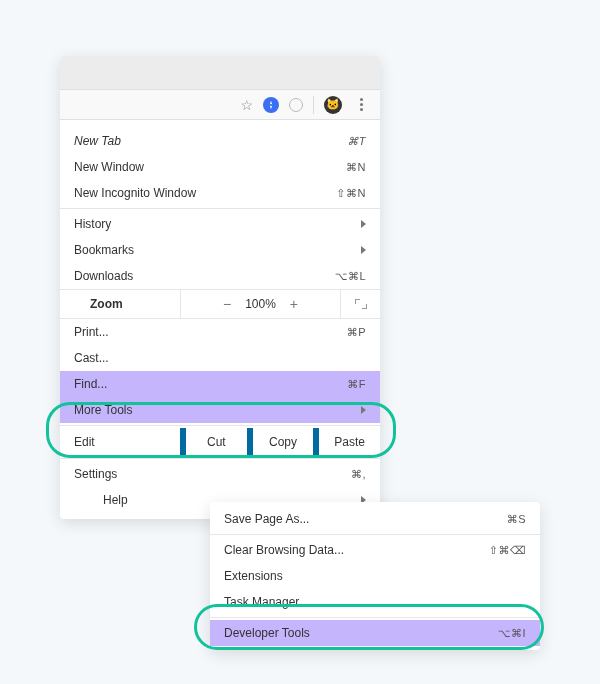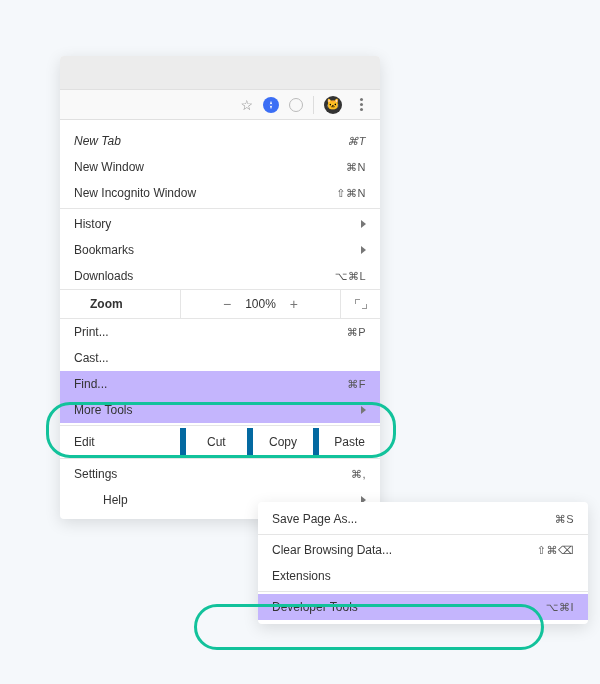--- a/index.html
+++ b/index.html
@@ -138,21 +138,20 @@
   
   .sub-menu {
     position: absolute;
     left: 210px;
     top: 502px;
     width: 330px;
     background: #fff;
     box-shadow: 0 4px 16px rgba(0,0,0,0.12);
     border-radius: 4px;
     padding: 4px 0;
-    margin-left: 48px;
   }
   .sub-menu .menu-row { height: 26px; }
 
   .mtop { margin-top: 8px; font-style: italic; }
 </style>
 </head>
 <body>
 
 <div class="main-menu">
   <div class="chrome-top"></div>
@@ -254,20 +253,23 @@
     <span class="shortcut">⌘S</span>
   </div>
   <div class="menu-sep"></div>
   <div class="menu-row">
     <span class="menu-label">Clear Browsing Data...</span>
     <span class="shortcut">⇧⌘⌫</span>
   </div>
   <div class="menu-row">
     <span class="menu-label">Extensions</span>
   </div>
+  <div class="menu-row">
+    <span class="menu-label">Task Manager</span>
+  </div>
   <div class="menu-sep"></div>
   <div class="menu-row highlight-row">
     <span class="menu-label">Developer Tools</span>
     <span class="shortcut">⌥⌘I</span>
   </div>
 </div>
 
 <div class="pill pill-1"></div>
 <div class="pill pill-2"></div>
 

